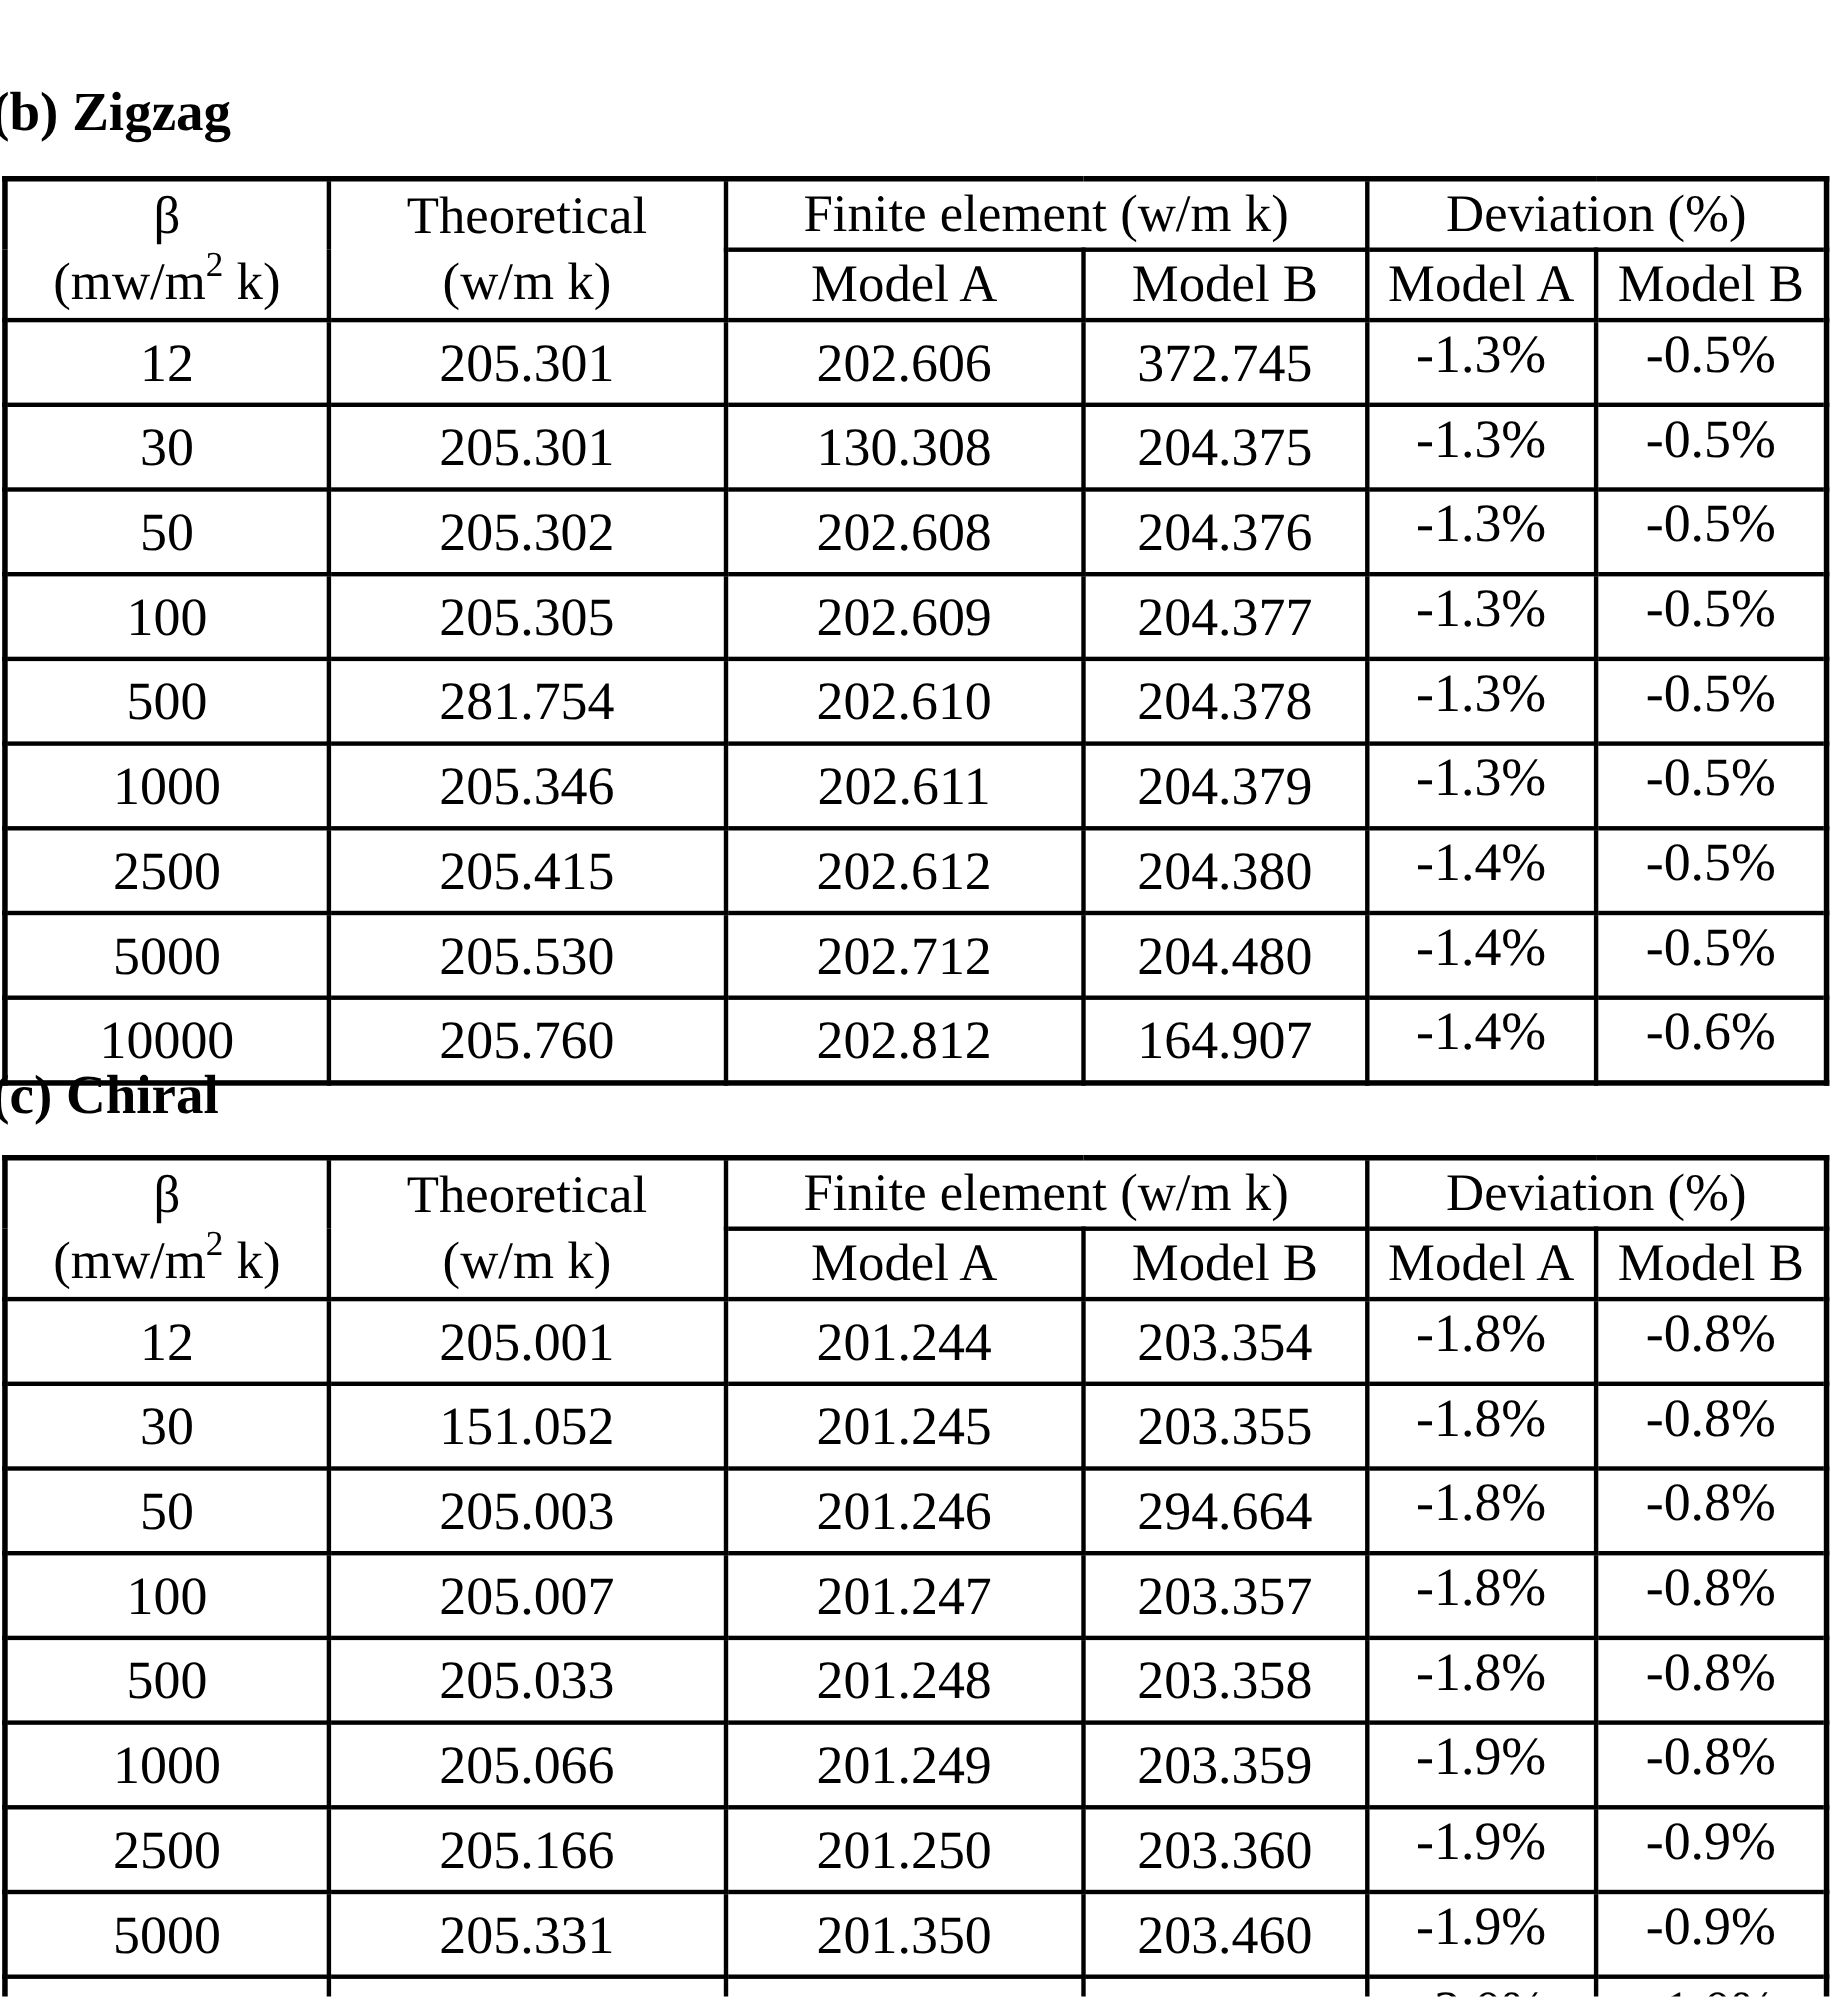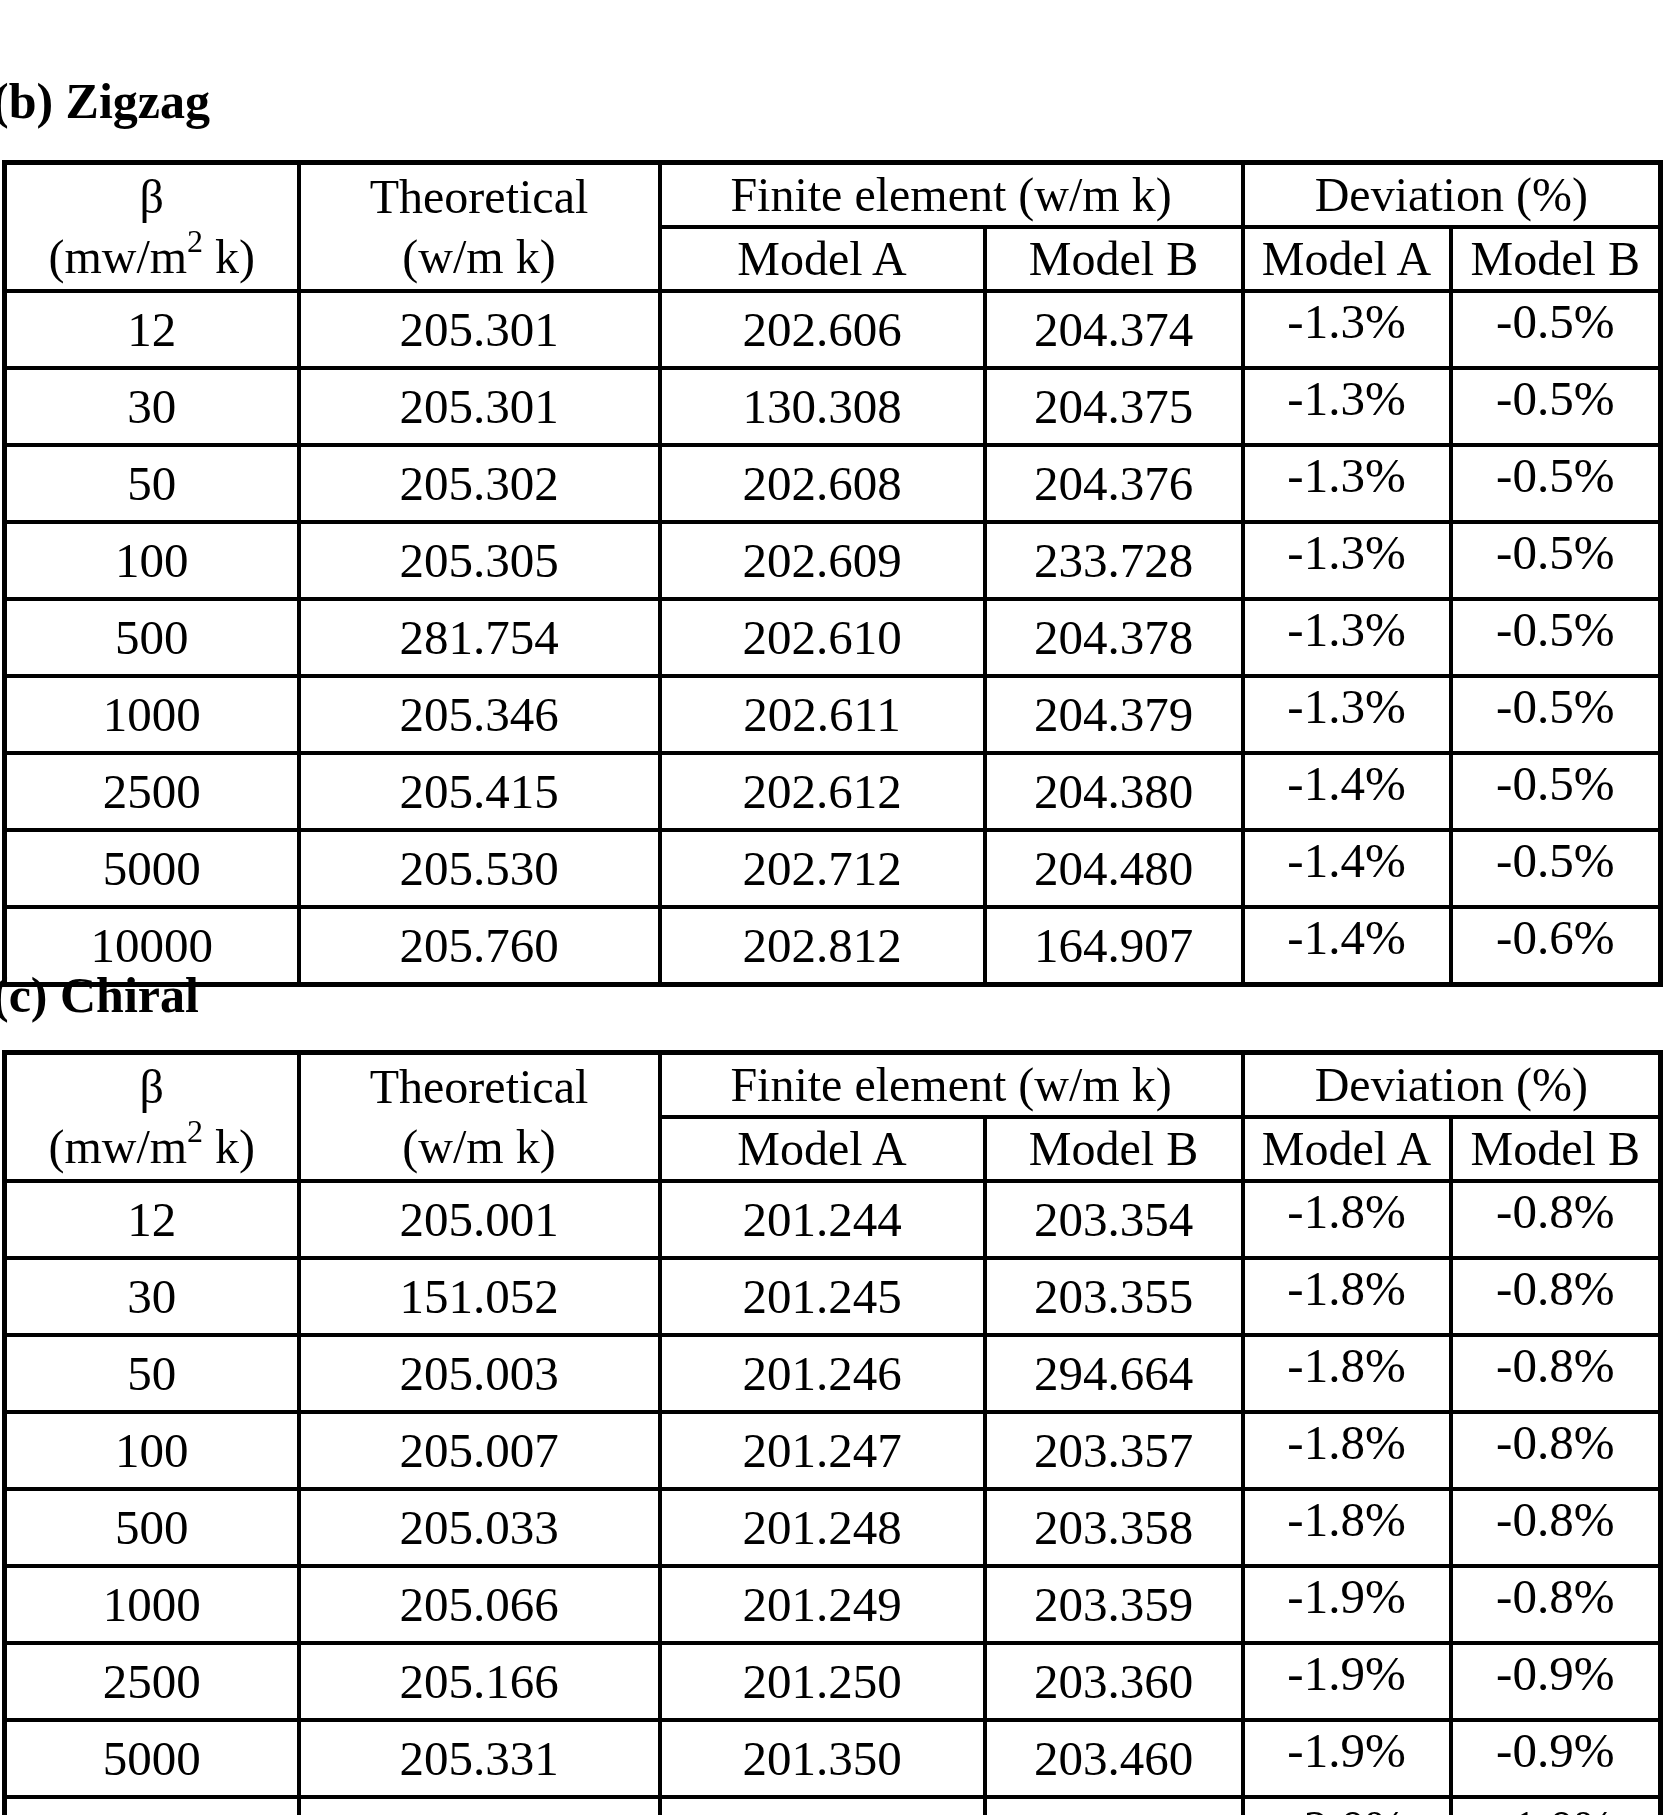--- a/index.html
+++ b/index.html
@@ -90,21 +90,21 @@
       <th>Model B</th>
       <th>Model A</th>
       <th>Model B</th>
     </tr>
   </thead>
   <tbody>
       <tr>
         <td>12</td>
         <td>205.301</td>
         <td>202.606</td>
-        <td>204.374</td>
+        <td>372.745</td>
         <td class="dev">-1.3%</td>
         <td class="dev">-0.5%</td>
       </tr>
       <tr>
         <td>30</td>
         <td>205.301</td>
         <td>130.308</td>
         <td>204.375</td>
         <td class="dev">-1.3%</td>
         <td class="dev">-0.5%</td>
@@ -114,21 +114,21 @@
         <td>205.302</td>
         <td>202.608</td>
         <td>204.376</td>
         <td class="dev">-1.3%</td>
         <td class="dev">-0.5%</td>
       </tr>
       <tr>
         <td>100</td>
         <td>205.305</td>
         <td>202.609</td>
-        <td>233.728</td>
+        <td>204.377</td>
         <td class="dev">-1.3%</td>
         <td class="dev">-0.5%</td>
       </tr>
       <tr>
         <td>500</td>
         <td>281.754</td>
         <td>202.610</td>
         <td>204.378</td>
         <td class="dev">-1.3%</td>
         <td class="dev">-0.5%</td>

